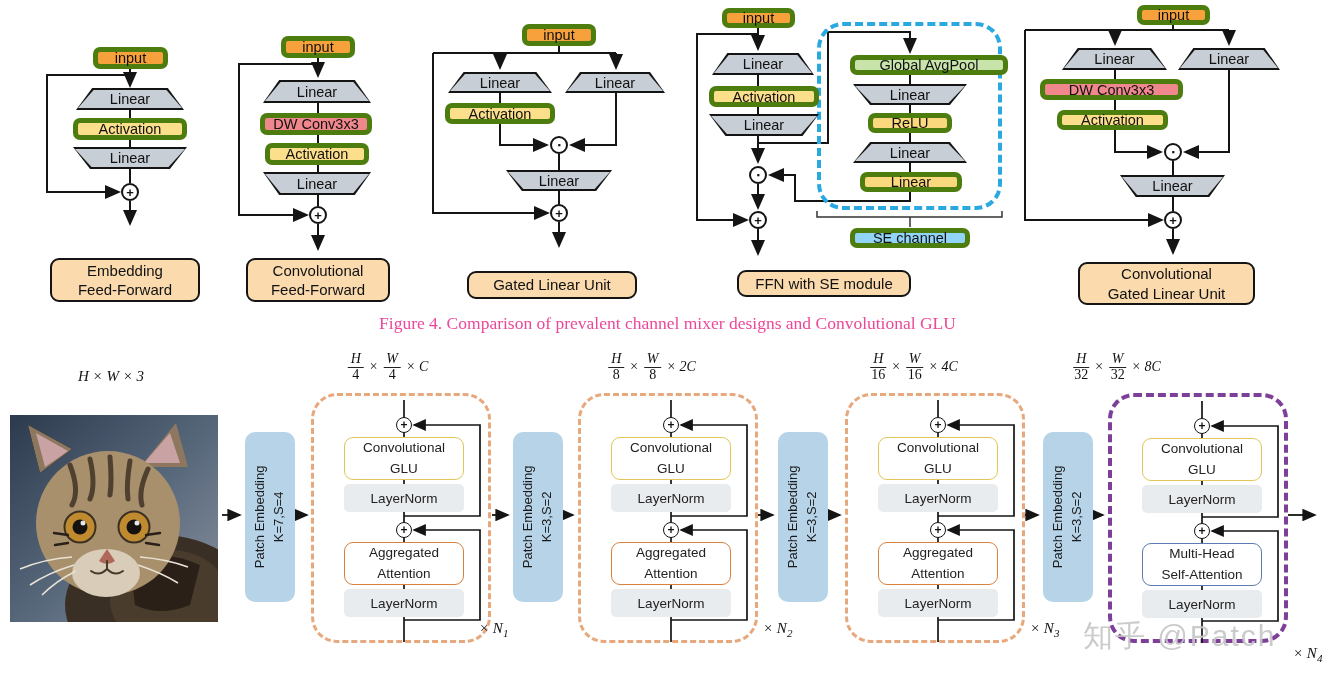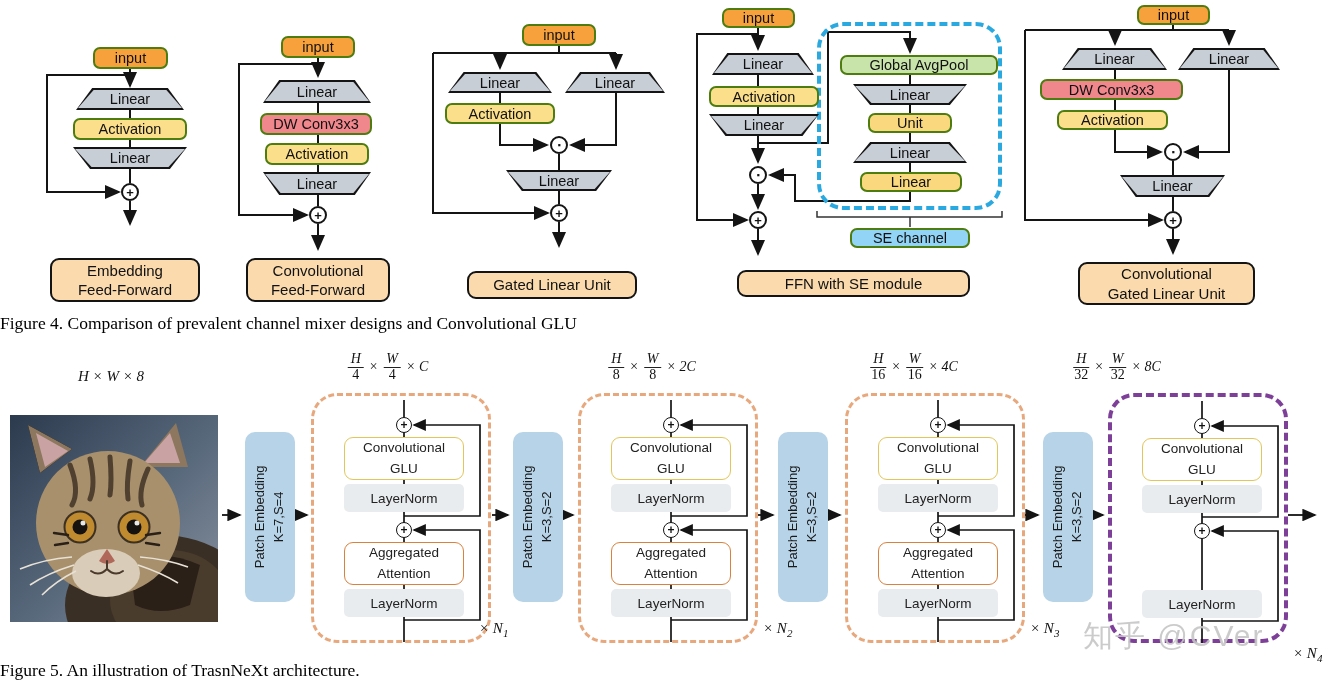--- a/index.html
+++ b/index.html
@@ -1,34 +1,34 @@
 <!DOCTYPE html>
 <html><head>
 <meta charset="utf-8">
 <style>
   html,body{margin:0;padding:0;background:#fff}
   #canvas{position:relative;width:1335px;height:688px;background:#fff;overflow:hidden;font-family:"Liberation Sans",sans-serif}
   .abs{position:absolute}
   .diagram{position:absolute}
   .diagram svg.wires{position:absolute;left:0;top:0;pointer-events:none}
-  .rbox{position:absolute;border:2px solid #4d7c0f;border-radius:7px;display:flex;align-items:center;justify-content:center;
+  .rbox{position:absolute;border:5px solid #4d7c0f;border-radius:7px;display:flex;align-items:center;justify-content:center;
         font:14.5px "Liberation Sans",sans-serif;color:#111;box-sizing:border-box;background:#fff;z-index:2}
   .trap{position:absolute;display:flex;align-items:center;justify-content:center;font:14.5px "Liberation Sans",sans-serif;color:#111;z-index:2}
   .trap .bg{position:absolute;inset:0;background:#141414}
   .trap .fg{position:absolute;inset:2px;background:#C7CED6}
   .trap.expand .bg,.trap.expand .fg{clip-path:polygon(15% 0,85% 0,100% 100%,0 100%)}
   .trap.contract .bg,.trap.contract .fg{clip-path:polygon(0 0,100% 0,85% 100%,15% 100%)}
   .trap span{position:relative;z-index:1}
   .op{position:absolute;width:18px;height:18px;border:2px solid #141414;border-radius:50%;background:#fff;display:flex;align-items:center;
       justify-content:center;font:bold 13px "Liberation Sans",sans-serif;color:#111;box-sizing:border-box;z-index:3;line-height:1}
   .op.dot{font-size:9px}
   .cap{position:absolute;background:#FBDBAE;border:2px solid #141414;border-radius:9px;display:flex;flex-direction:column;align-items:center;
        justify-content:center;font:15px/1.3 "Liberation Sans",sans-serif;color:#111;text-align:center;box-sizing:border-box;z-index:2}
   .sedash{position:absolute;border:4px dashed #2AA9E0;border-radius:26px;box-sizing:border-box;z-index:1}
-  .figcap{position:absolute;width:100%;text-align:left;font:17.5px "Liberation Serif",serif;color:#000000}
+  .figcap{position:absolute;width:100%;text-align:center;font:17.5px "Liberation Serif",serif;color:#ec4899}
   .stage{position:absolute;width:180px;height:250px;border:3.5px dashed #E8A87D;border-radius:26px;box-sizing:border-box}
   .stage.purple{border-color:#7D3F98;border-width:4px}
   .sblock{position:absolute;left:30px;width:120px;height:43px;border-radius:9px;background:#fff;display:flex;flex-direction:column;
           align-items:center;justify-content:center;font:13.5px/1.5 "Liberation Sans",sans-serif;color:#222;box-sizing:border-box;z-index:2}
   .ln{position:absolute;left:30px;width:120px;height:28px;background:#E9ECEF;border-radius:5px;display:flex;align-items:center;
       justify-content:center;font:13.5px "Liberation Sans",sans-serif;color:#222;z-index:2}
   .op.small{width:16px;height:16px;font-size:12px;border-width:1.7px}
   .pe{position:absolute;width:50px;height:170px;background:#B7D3E8;border-radius:10px;display:flex;align-items:center;justify-content:center;z-index:2}
   .pe .rot{transform:rotate(-90deg);white-space:nowrap;text-align:center;font:13px/1.45 "Liberation Sans",sans-serif;color:#1a1a1a}
   .mult{position:absolute;font:italic 15px "Liberation Serif",serif;color:#111}
@@ -227,43 +227,43 @@
         <div class="bg"></div>
         <div class="fg"></div>
         <span>Linear</span>
       </div>
     <div class="op dot" style="left:64px;top:166px">
         <span>▪</span>
       </div>
     <div class="op" style="left:64px;top:211px">
         <span>+</span>
       </div>
-    <div class="rbox" style="left:155px;top:55px;width:158px;height:20px;background:#C9E4AB">
+    <div class="rbox" style="left:165px;top:55px;width:158px;height:20px;background:#C9E4AB">
         <span>Global AvgPool</span>
       </div>
     <div class="trap contract" style="left:168px;top:84px;width:114px;height:21px">
         <div class="bg"></div>
         <div class="fg"></div>
         <span>Linear</span>
       </div>
     <div class="rbox" style="left:183px;top:113px;width:84px;height:20px;background:#FAD97E">
-        <span>Unit</span>
+        <span>ReLU</span>
       </div>
     <div class="trap expand" style="left:168px;top:142px;width:114px;height:21px">
         <div class="bg"></div>
         <div class="fg"></div>
         <span>Linear</span>
       </div>
     <div class="rbox" style="left:175px;top:172px;width:102px;height:20px;background:#FAD97E">
         <span>Linear</span>
       </div>
     <div class="rbox" style="left:165px;top:228px;width:120px;height:20px;background:#92D4F5">
         <span>SE channel</span>
       </div>
-    <div class="cap" style="left:52px;top:270px;width:233px;height:27px">
+    <div class="cap" style="left:52px;top:270px;width:174px;height:27px">
         <span>FFN with SE module</span>
       </div>
   </div>
 
   <div class="diagram" style="left:1020px;top:0;width:315px;height:310px">
     <svg class="wires" width="315" height="310">
       <defs>
           <marker id="m5" markerWidth="8" markerHeight="7" refX="7" refY="3.5" orient="auto">
             <path d="M0,0 L8,3.5 L0,7 z" fill="#141414"></path>
           </marker>
@@ -314,21 +314,21 @@
         <span>+</span>
       </div>
     <div class="cap" style="left:58px;top:262px;width:177px;height:43px">
       <span>Convolutional</span>
         <span>Gated Linear Unit</span>
     </div>
   </div>
 
   <div class="figcap" style="top:313px">Figure 4. Comparison of prevalent channel mixer designs and Convolutional GLU</div>
 
-  <div class="hw" style="left:78px;top:368px">H × W × 8</div>
+  <div class="hw" style="left:78px;top:368px">H × W × 3</div>
 
   <svg class="abs" style="left:10px;top:415px" width="208" height="207" viewBox="0 0 208 207">
     <defs>
       <linearGradient id="catbg" x1="0" y1="0" x2="1" y2="1">
         <stop offset="0" stop-color="#2c3a4e"></stop>
           <stop offset="0.55" stop-color="#5a6a7d"></stop>
           <stop offset="1" stop-color="#8a93a0"></stop>
       </linearGradient>
     </defs>
     <rect width="208" height="207" fill="url(#catbg)"></rect>
@@ -578,22 +578,25 @@
     <div class="sblock" style="top:41px;border:1.6px solid #E3C65A">
         <span>Convolutional</span>
         <span>GLU</span>
       </div>
     <div class="ln" style="top:88px">
         <span>LayerNorm</span>
       </div>
     <div class="op small" style="left:82px;top:126px">
         <span>+</span>
       </div>
+    <div class="sblock" style="top:146px;border:1.6px solid #5B7DB1">
+        <span>Multi-Head</span>
+        <span>Self-Attention</span>
+      </div>
     <div class="ln" style="top:193px">
         <span>LayerNorm</span>
       </div>
   </div>
   <div class="mult" style="left:1293px;top:645px"><span>× N</span><sub>4</sub></div>
 
-  <div class="wm" style="left:1083px;top:616px">知乎 @CVer</div>
-
-  <div class="figcap" style="top:660px">Figure 5. An illustration of TrasnNeXt architecture.</div>
+  <div class="wm" style="left:1083px;top:616px">知乎 @Patch</div>
+
 </div>
 
 </body></html>

